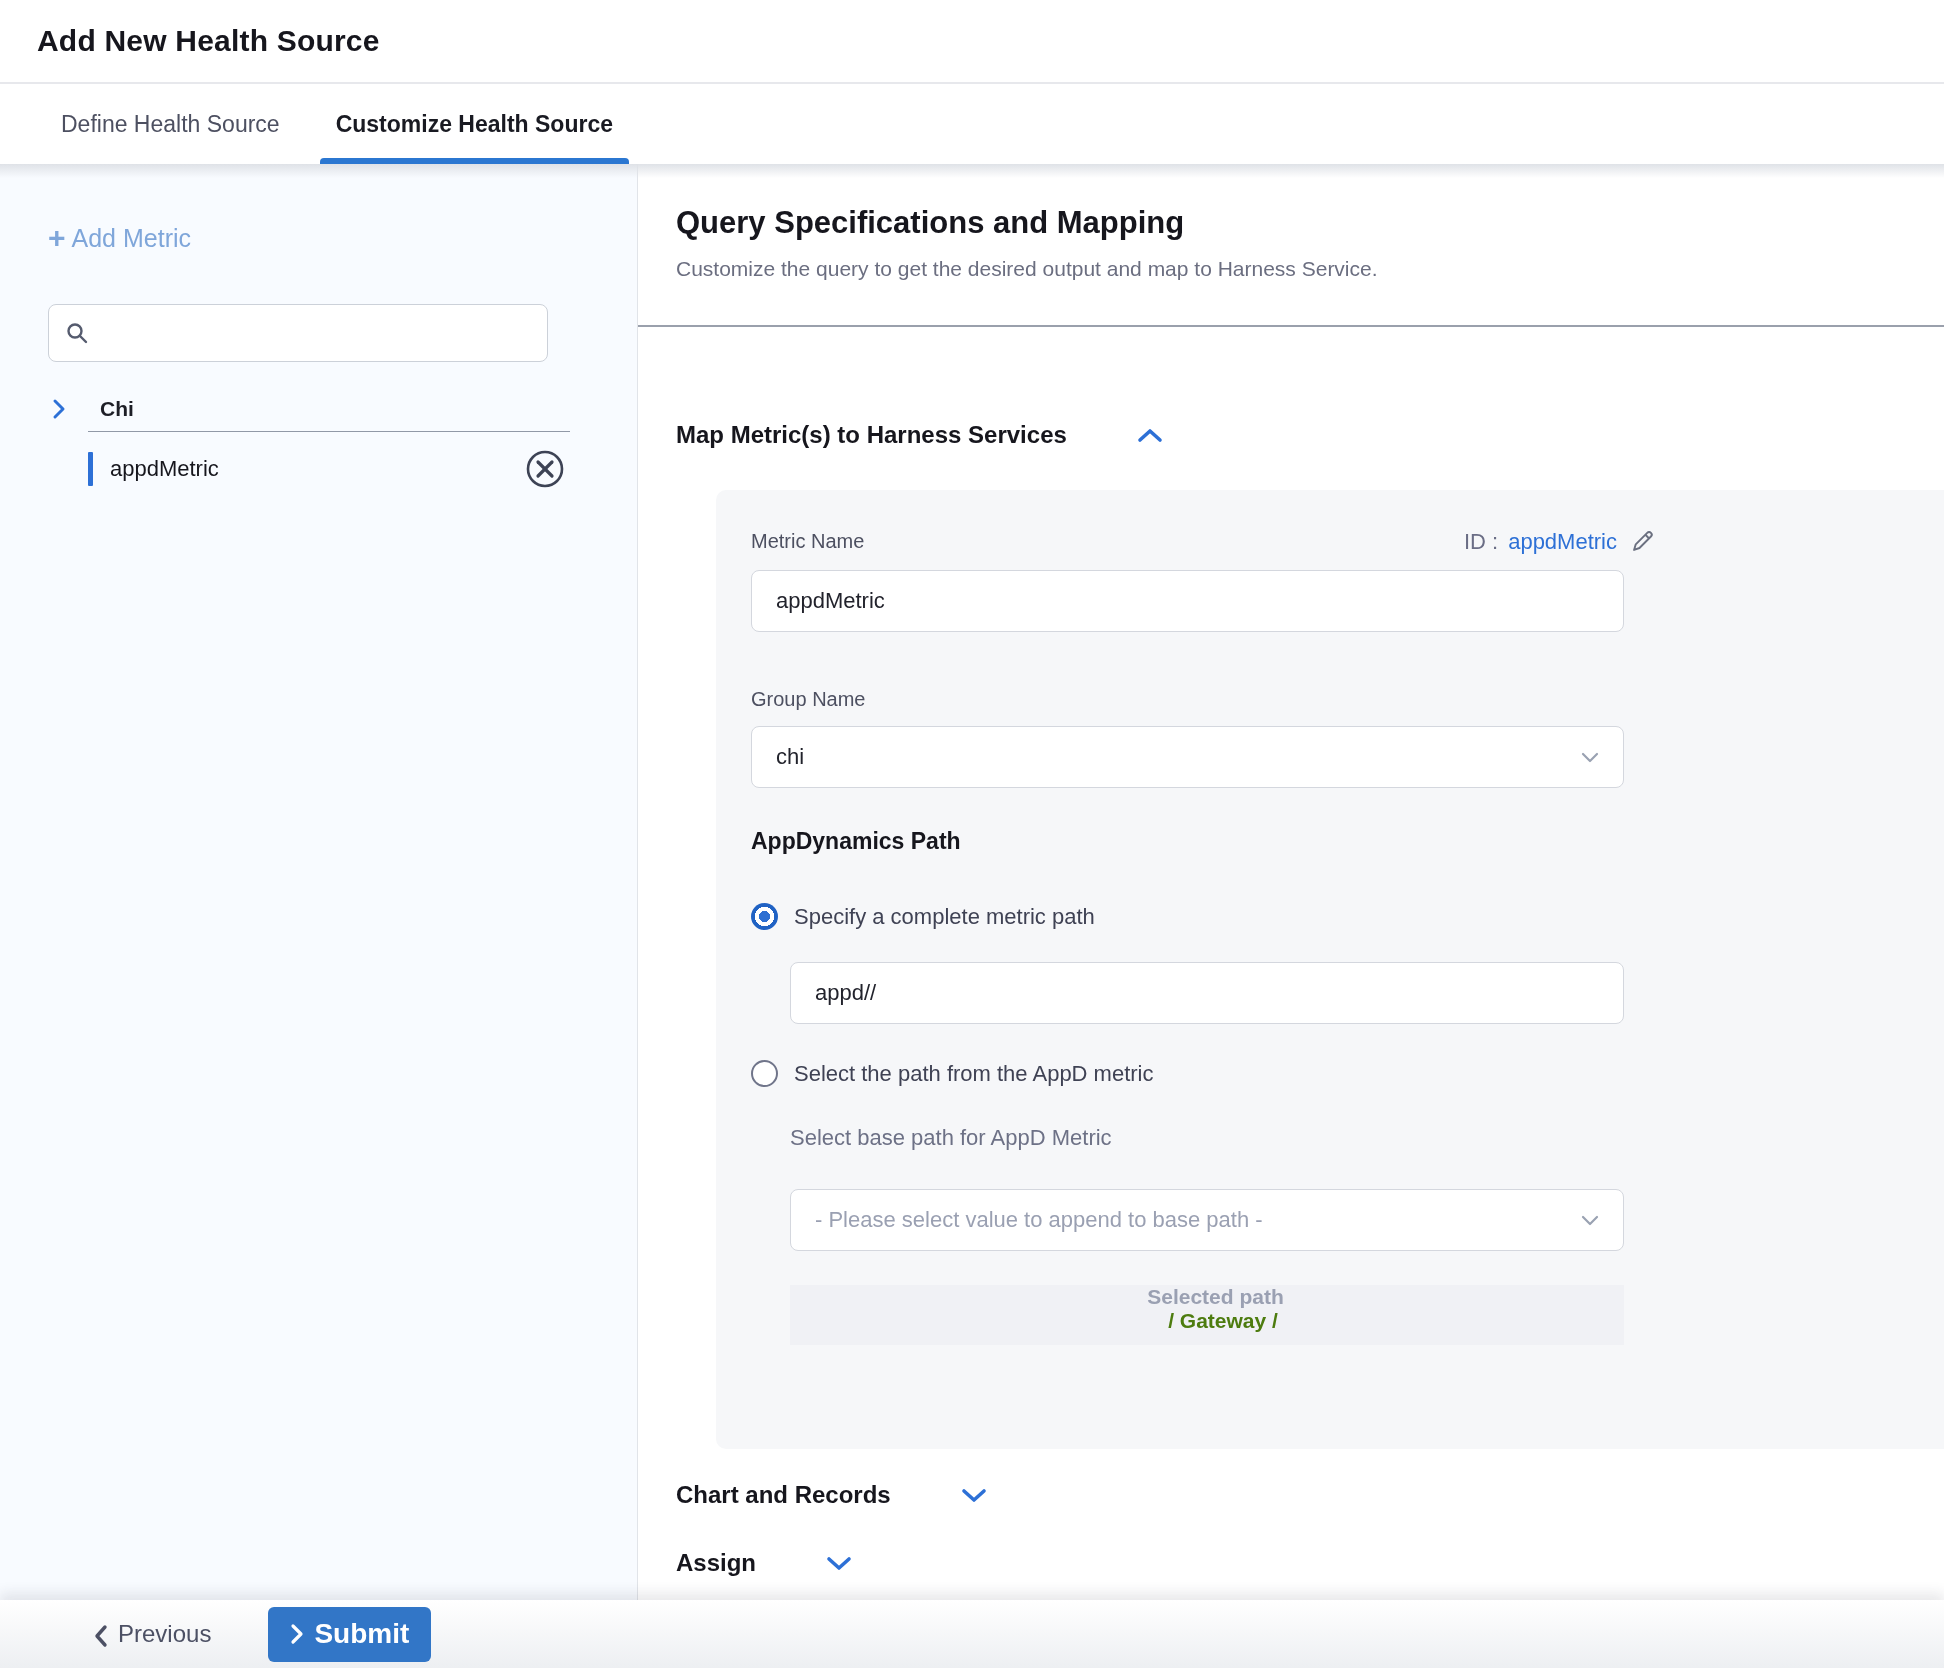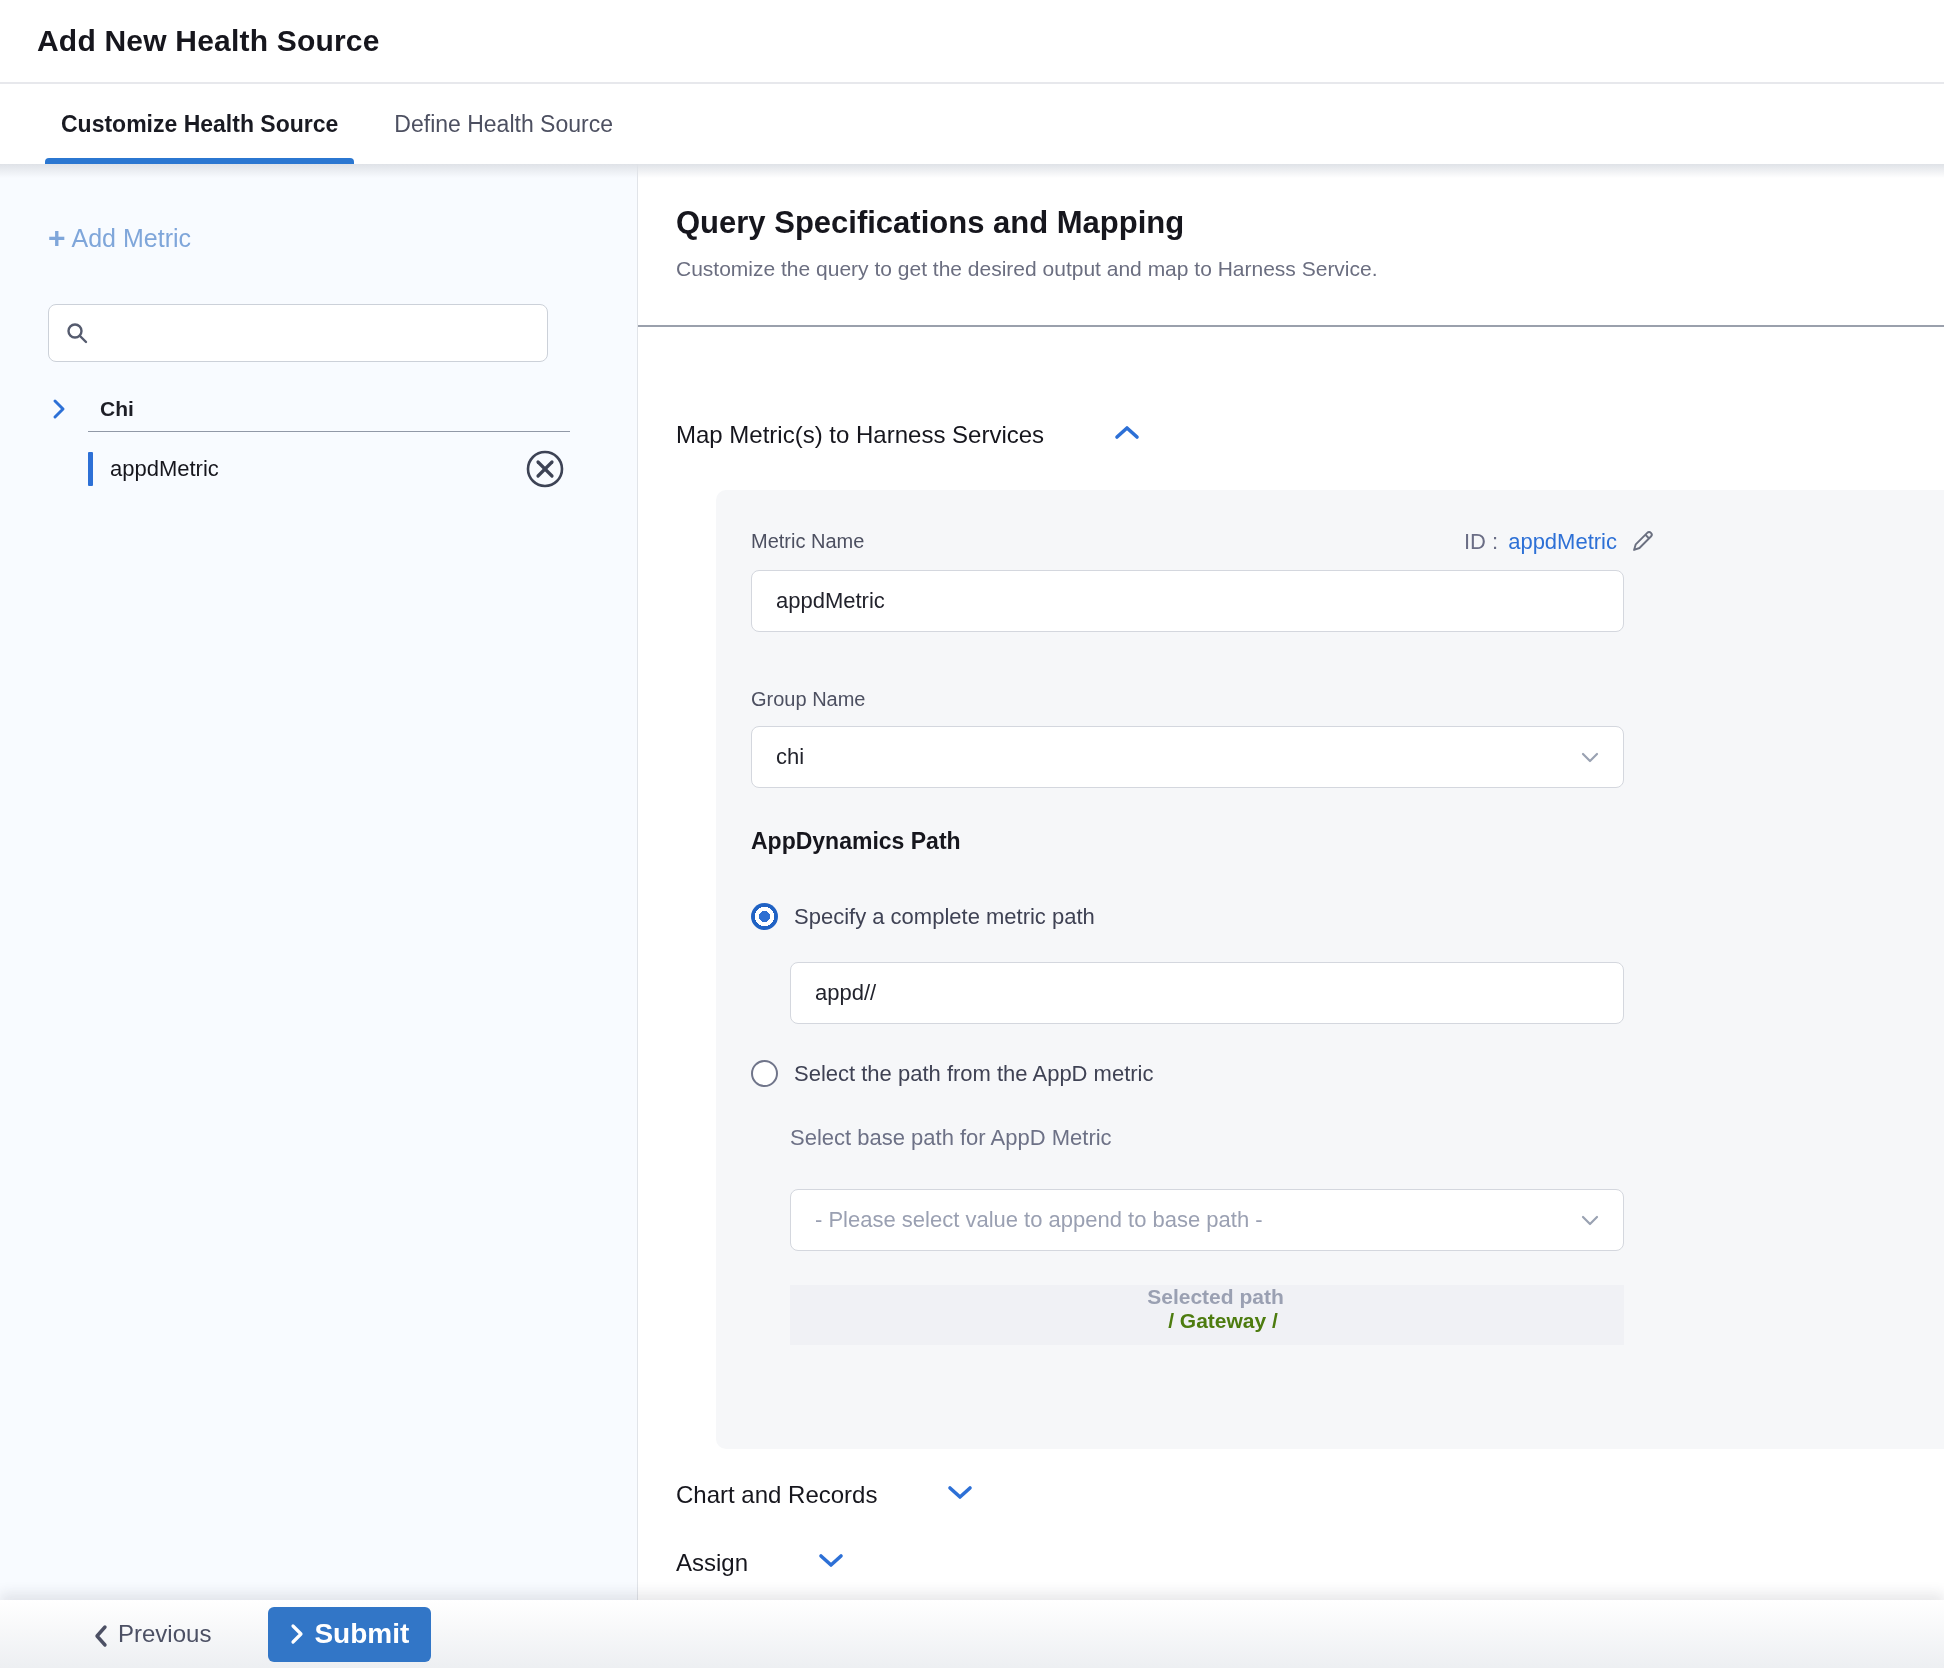--- a/index.html
+++ b/index.html
@@ -136,23 +136,23 @@
     background: #fff;
     padding-left: 38px;
     overflow: hidden;
   }
   .main-title { margin-top: 41px; font-size: 31px; font-weight: bold; color: #16161d; }
   .main-subtitle { margin-top: 16px; font-size: 21px; color: #6b6e80; }
   .main-divider { margin-top: 44px; margin-left: -38px; border-top: 2px solid #9aa0ac; }
 
   .section-heading {
     display: flex;
-    align-items: flex-start;
+    align-items: center;
     font-size: 24px;
-    font-weight: normal;
+    font-weight: bold;
     color: #16161d;
     gap: 44px;
   }
   .section-heading .chev-btn {
     background: none; border: none; cursor: pointer;
     margin-left: 22px;
     display: flex; align-items: center;
     padding: 4px;
   }
   .map-heading { margin-top: 94px; }
@@ -277,26 +277,26 @@
   .submit-btn span { margin-left: 10px; }
 </style>
 </head>
 <body>
 
 <div class="header">
   <h1>Add New Health Source</h1>
 </div>
 
 <div class="tabbar">
+  <div class="tab">
+    <span>Define Health Source</span>
+  </div>
   <div class="tab active">
     <span>Customize Health Source</span>
     <div class="tab-underline"></div>
-  </div>
-  <div class="tab">
-    <span>Define Health Source</span>
   </div>
 </div>
 
 <div class="content">
 
   <div class="sidebar">
     <button class="add-metric">
       <span class="plus">+</span>
       <span>Add Metric</span>
     </button>

